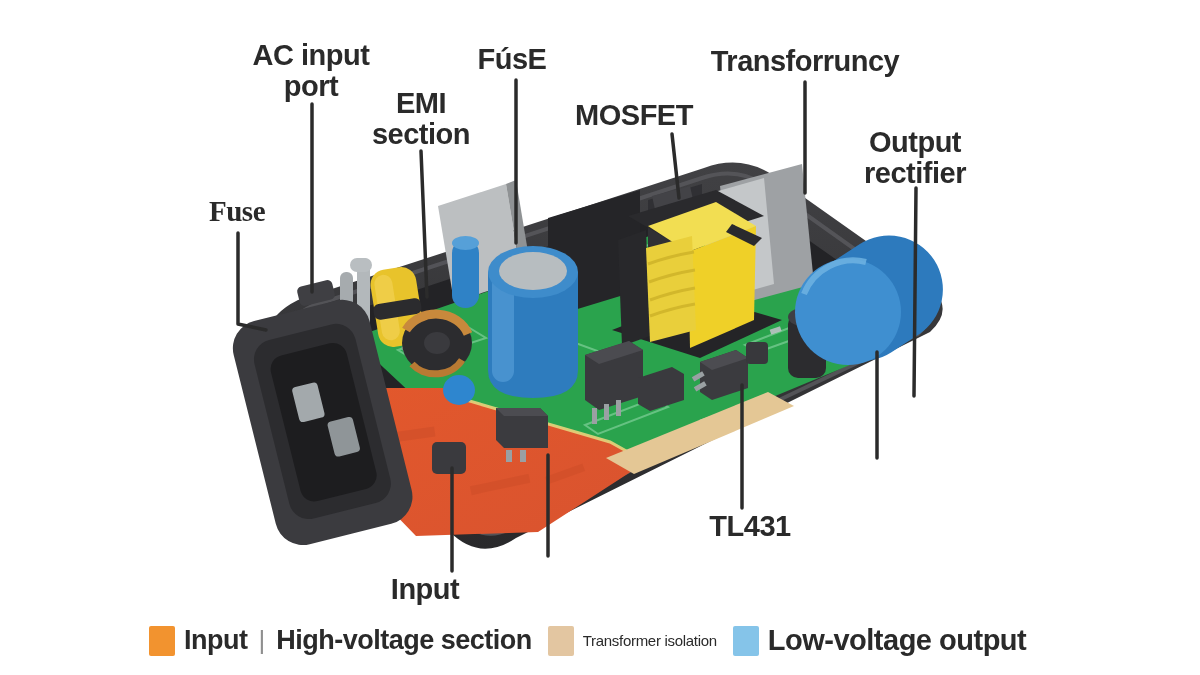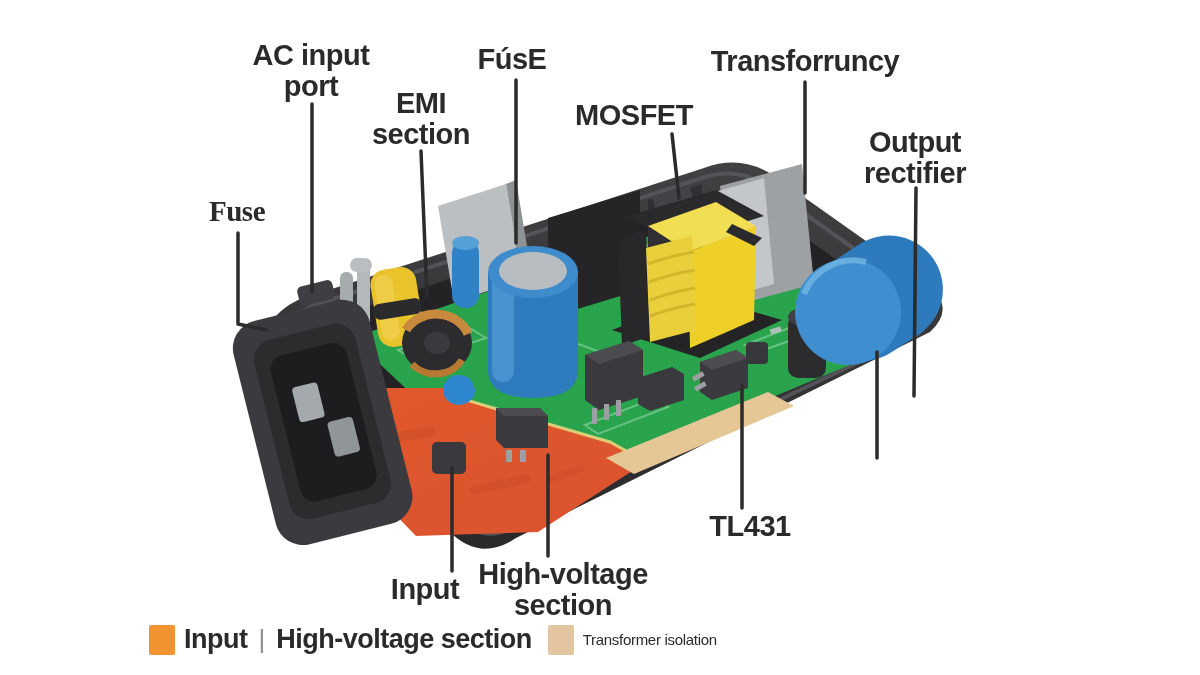--- a/index.html
+++ b/index.html
@@ -222,30 +222,32 @@
   <div class="callout" style="left:311px;top:40px;">AC input
 port</div>
   <div class="callout" style="left:421px;top:88px;">EMI
 section</div>
   <div class="callout" style="left:512px;top:44px;">FúsE</div>
   <div class="callout" style="left:634px;top:100px;">MOSFET</div>
   <div class="callout" style="left:805px;top:46px;">Transforruncy</div>
   <div class="callout" style="left:915px;top:127px;">Output
 rectifier</div>
   <div class="callout" style="left:425px;top:574px;">Input</div>
-  <div class="callout" style="left:563px;top:559px;">High-voltage
-section</div>
   <div class="callout" style="left:750px;top:511px;">TL431</div>
 
   <div class="legend">
     <div class="legend-group">
       <span class="swatch" style="background: rgb(242, 147, 47);"></span>
       <span class="legend-label strong">Input</span>
       <span class="legend-divider">|</span>
       <span class="legend-label strong">High-voltage section</span>
     </div>
     <div class="legend-group">
       <span class="swatch" style="background: rgb(227, 198, 161);"></span>
       <span class="legend-label thin">Transformer isolation</span>
     </div>
+    <div class="legend-group">
+      <span class="swatch" style="background: rgb(133, 196, 233);"></span>
+      <span class="legend-label strong big">Low-voltage output</span>
+    </div>
   </div>
 
 </div>
 
 </body></html>

